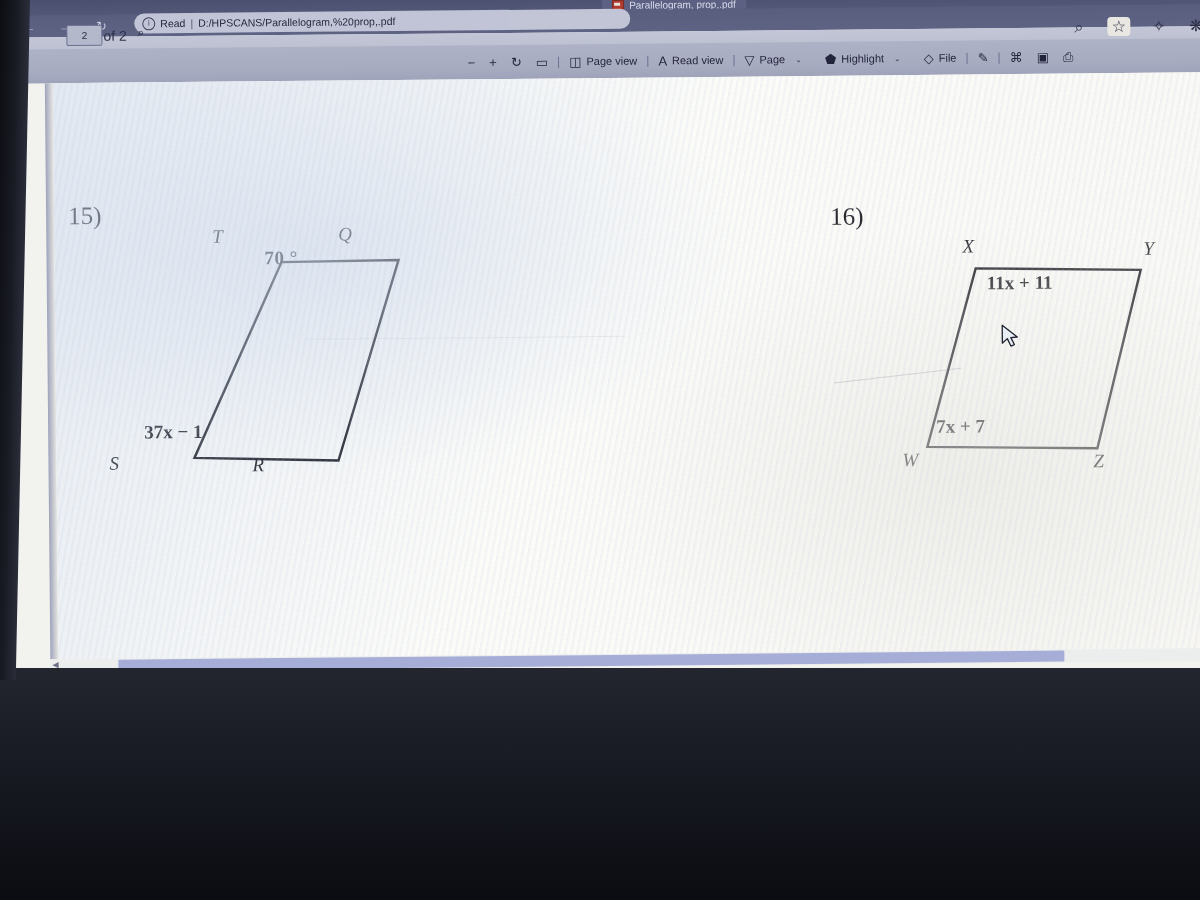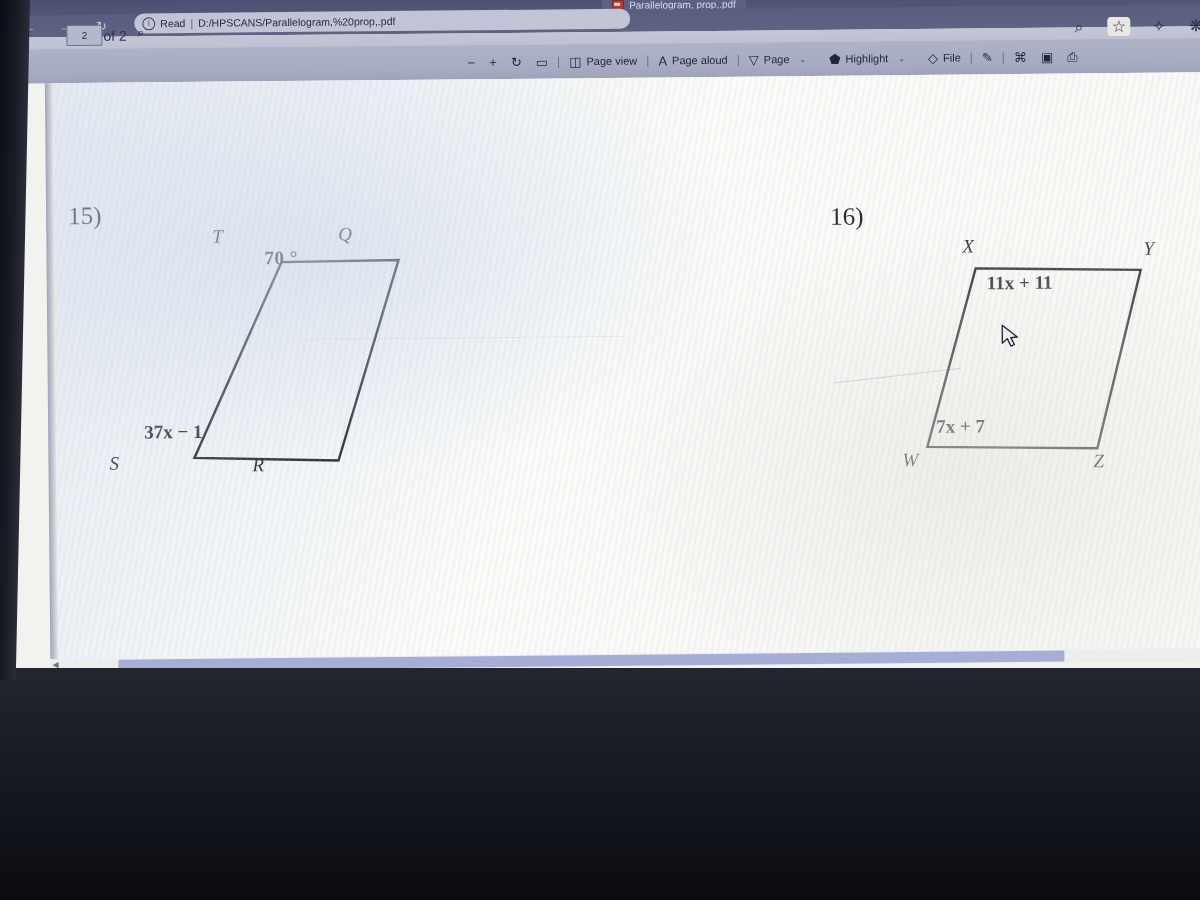--- a/index.html
+++ b/index.html
@@ -315,21 +315,21 @@
         <span class="gly">▭</span>
       </div>
       <span class="sep">|</span>
       <div class="tool">
         <span class="gly">◫</span>
         <span>Page view</span>
       </div>
       <span class="sep">|</span>
       <div class="tool">
         <span class="gly">A</span>
-        <span>Page aloud</span>
+        <span>Read view</span>
       </div>
       <span class="sep">|</span>
       <div class="tool">
         <span class="gly">▽</span>
         <span>Page</span>
       </div>
       <span class="chev">⌄</span>
       <div class="tool" style="margin-left:16px">
         <span class="gly">⬟</span>
         <span>Highlight</span>

